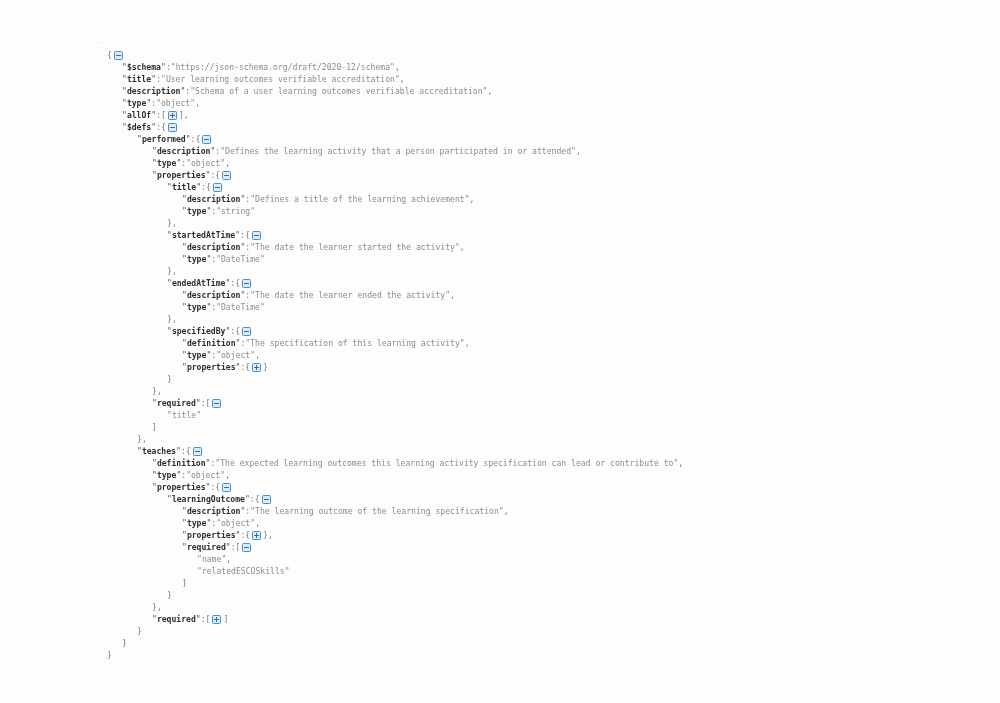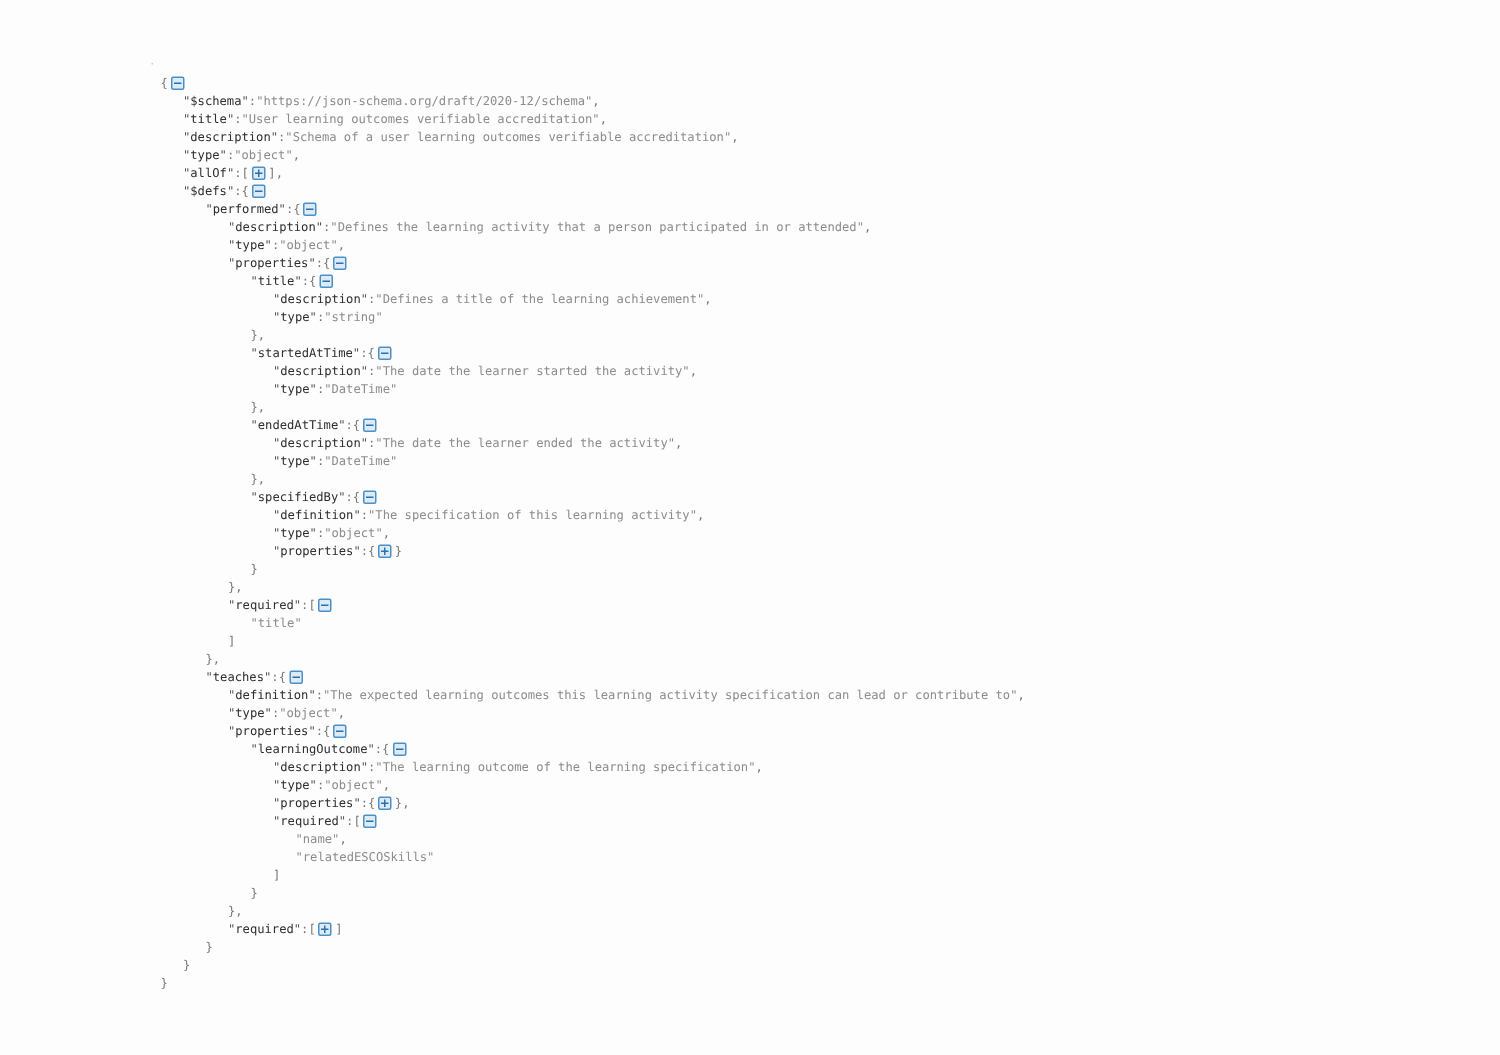--- a/index.html
+++ b/index.html
@@ -23,21 +23,21 @@
     color: #8a8a8a;
     white-space: pre;
   }
   .line {
     height: 12px;
     display: flex;
     align-items: center;
   }
   .key {
     color: #2e2e2e;
-    font-weight: normal;
+    font-weight: bold;
   }
   .q { color: #555; }
   .punct { color: #777; }
   .str { color: #8c8c8c; }
   .toggle {
     display: inline-block;
     box-sizing: border-box;
     width: 9px;
     height: 9px;
     border: 1px solid #4b8fc6;

